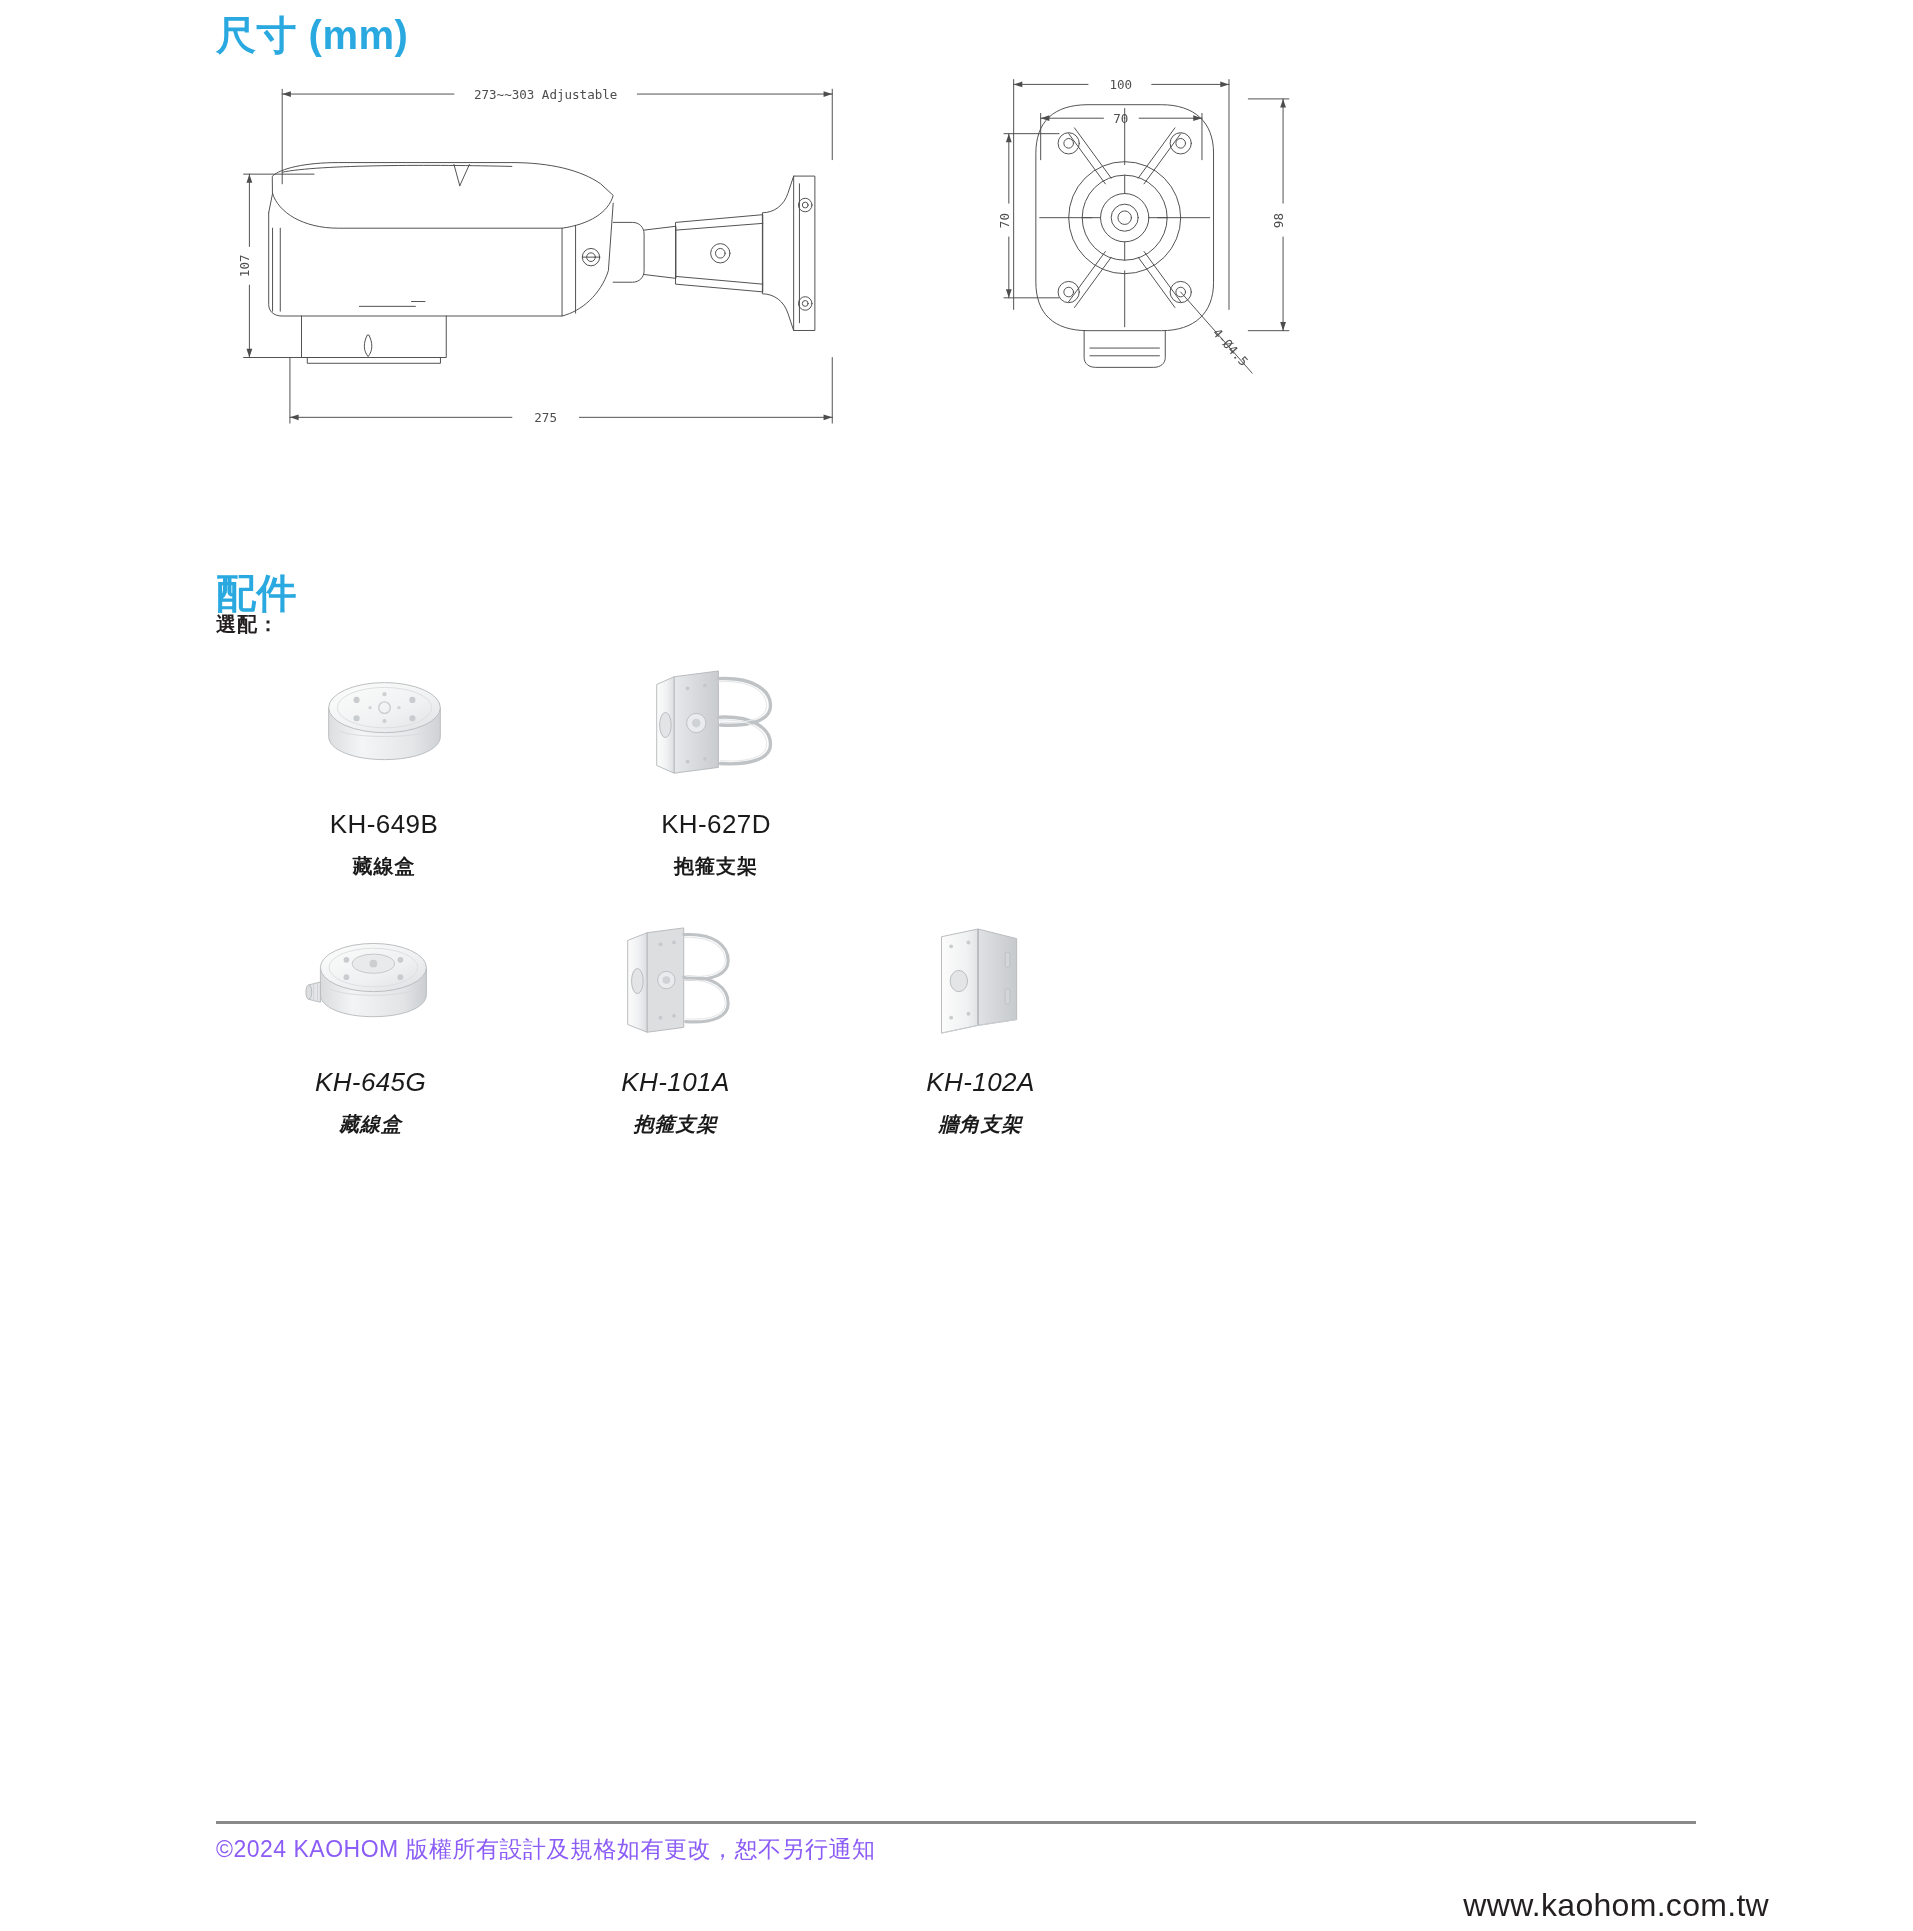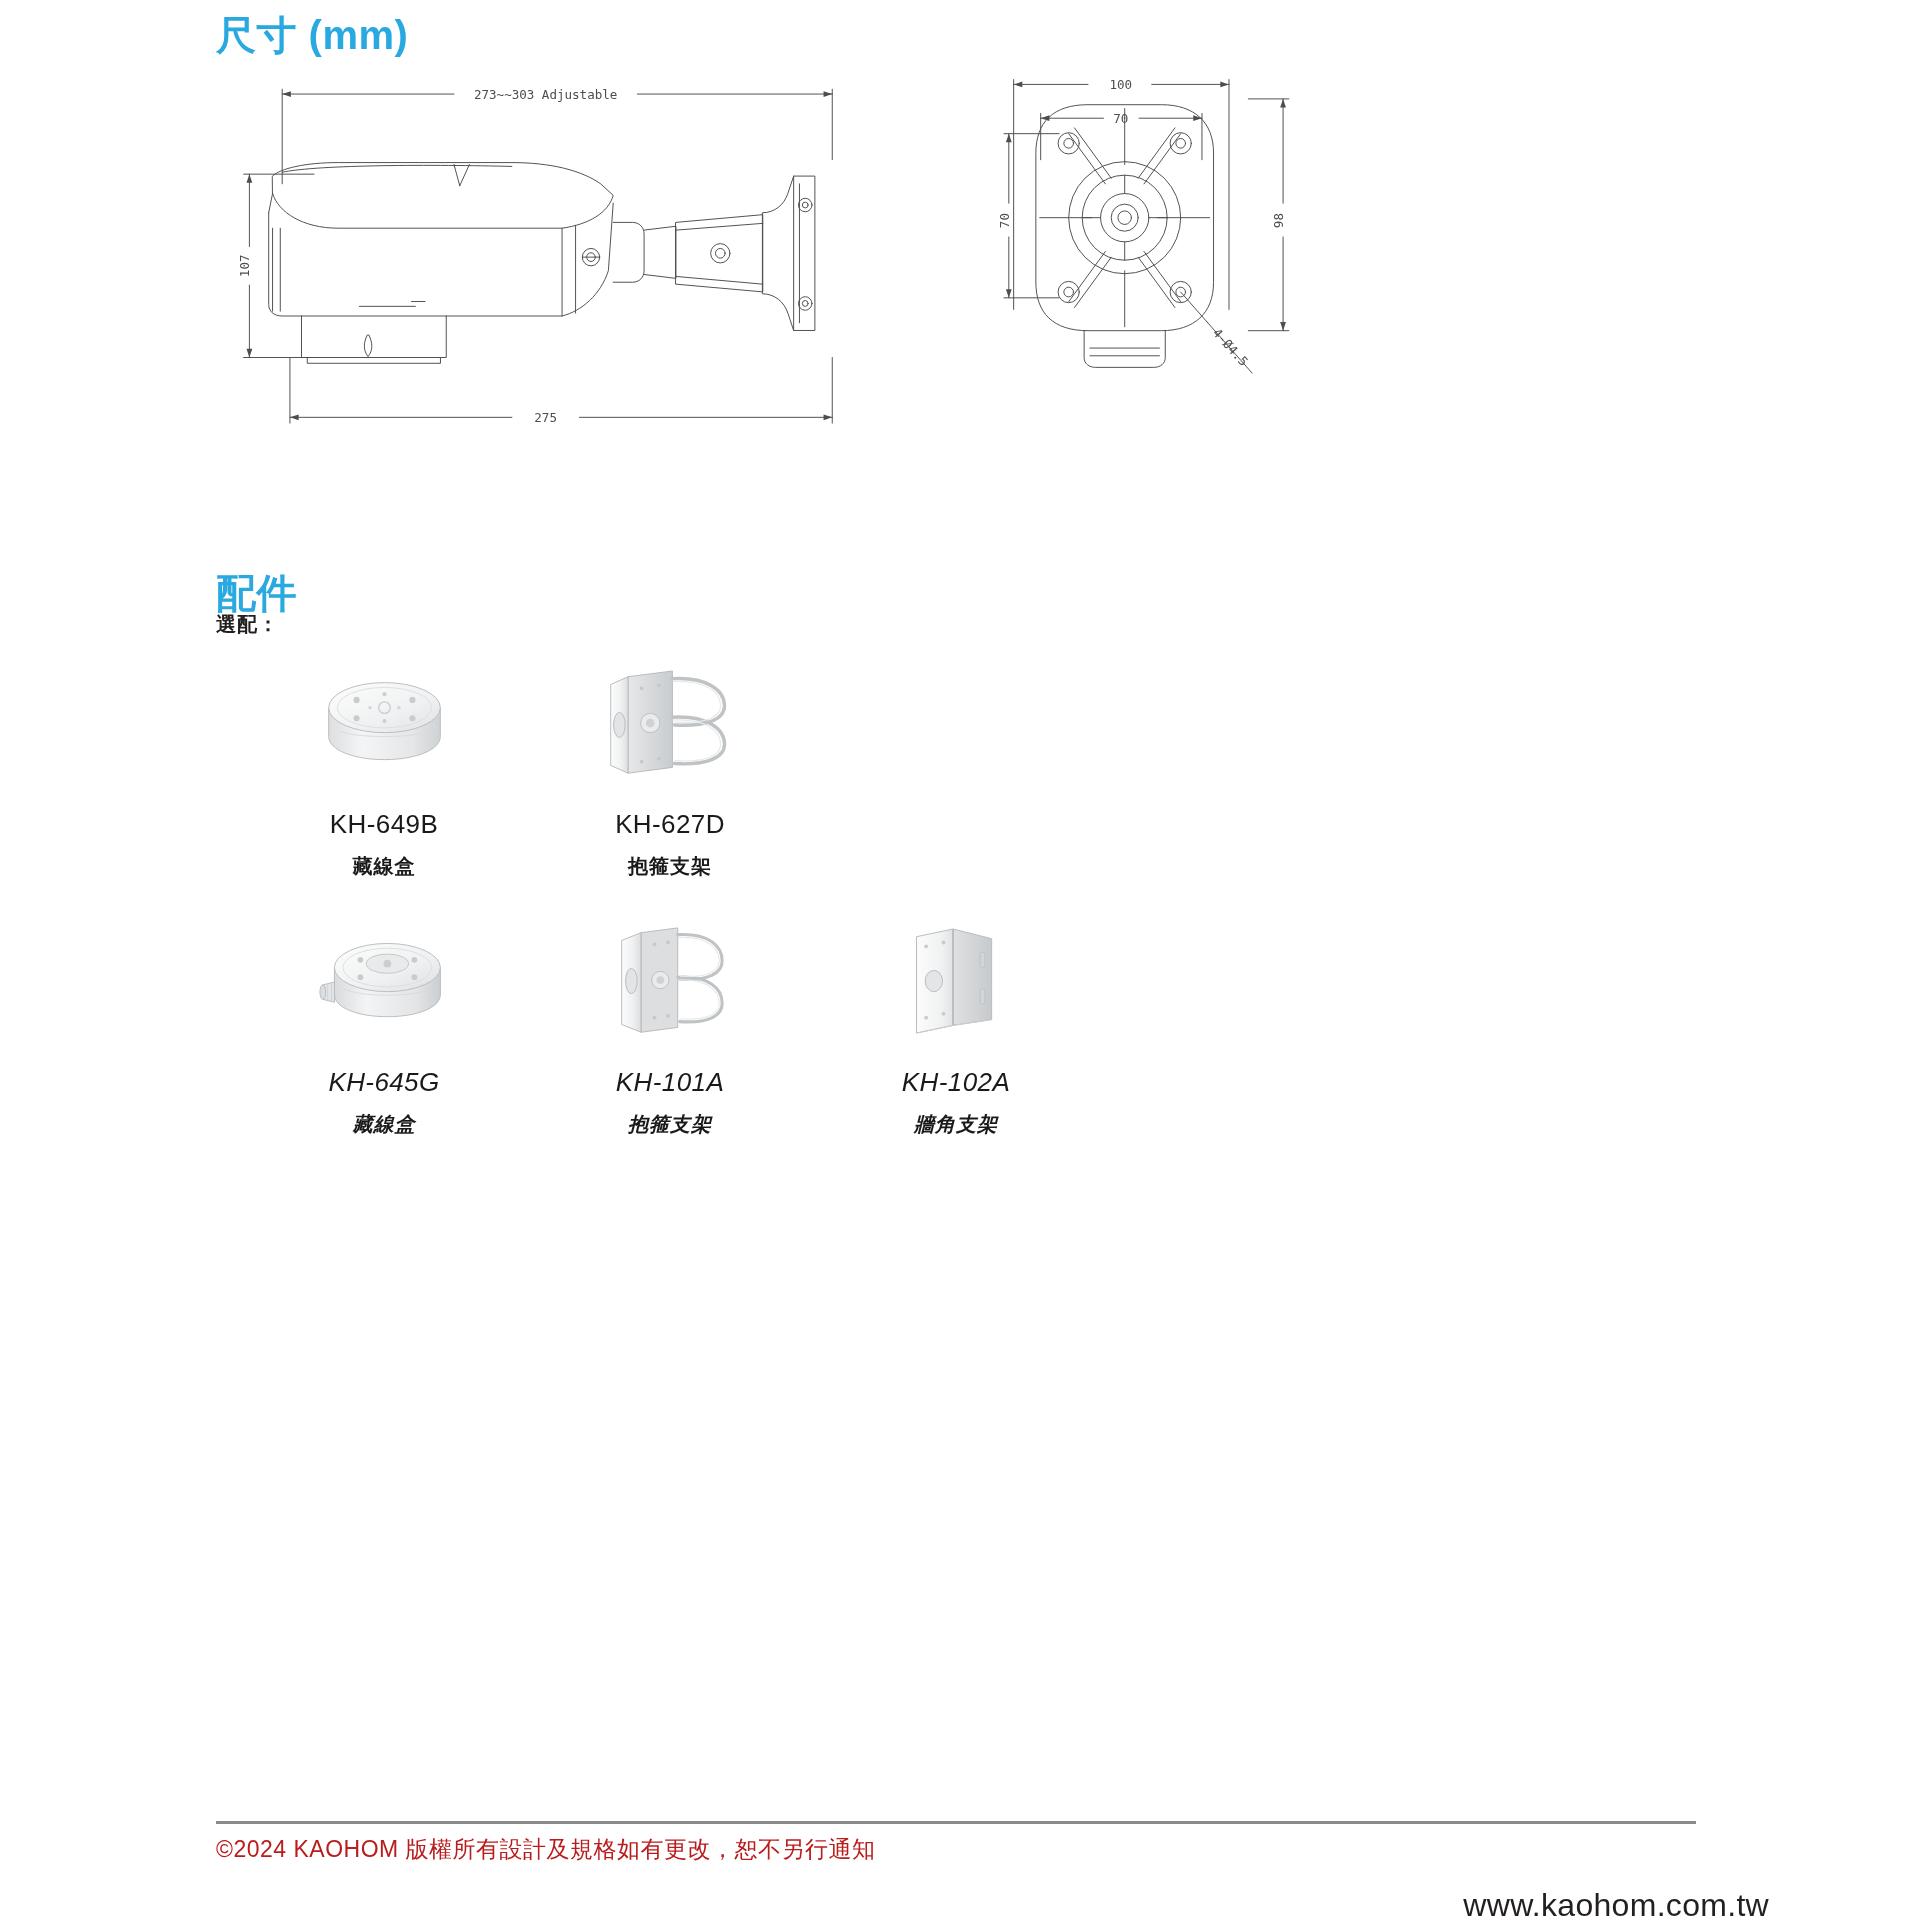--- a/index.html
+++ b/index.html
@@ -52,20 +52,21 @@
   
   #accessories-grid {
     position: absolute;
     left: 241px;
     top: 657px;
     width: 869px;
   }
   .accessory-row {
     display: flex;
     align-items: flex-start;
+    gap: 46px;
   }
   .accessory-item {
     width: 286px;
     text-align: center;
     padding-top: 7.7px;
   }
   .accessory-thumb {
     height: 118px;
     display: flex;
     align-items: center;
@@ -96,21 +97,21 @@
     top: 1821px;
     width: 1480px;
     height: 2.9px;
     background: #8a8a8a;
   }
   #footer-copyright {
     position: absolute;
     left: 216px;
     top: 1834px;
     font-size: 23px;
-    color: #b91c1c;
+    color: #8b5cf6;
     letter-spacing: 0.5px;
     white-space: nowrap;
   }
   #footer-website {
     position: absolute;
     right: 145px;
     top: 1887px;
     font-size: 32px;
     color: #231f20;
     letter-spacing: 0.3px;

